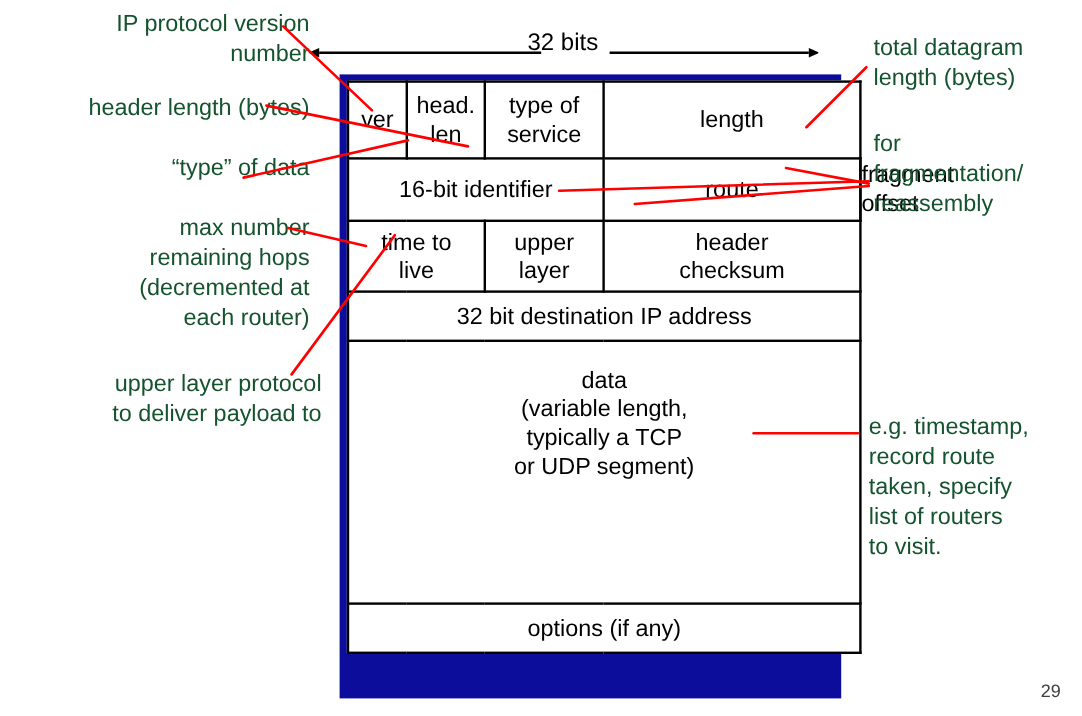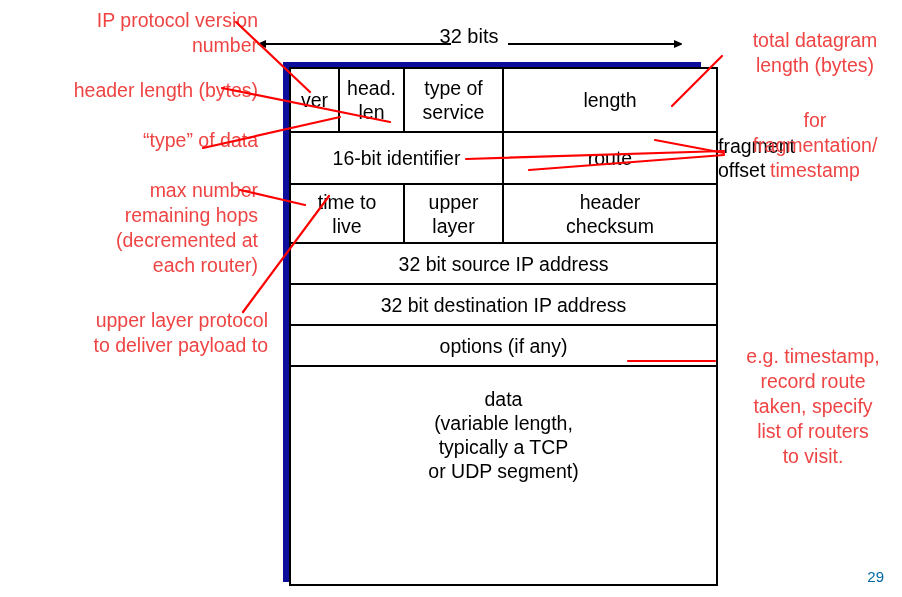--- a/index.html
+++ b/index.html
@@ -15,25 +15,25 @@
     font-family: "Liberation Sans", sans-serif;
     color: #000000;
     -webkit-font-smoothing: antialiased;
   }
 
   
   .annot {
     position: absolute;
     font-size: 19.5px;
     line-height: 25px;
-    color: #ef4444;
+    color: #14532d;
     white-space: pre-line;
   }
   .annot.right-align { text-align: right; }
-  .annot.left-align  { text-align: center; }
+  .annot.left-align  { text-align: left; }
 
   
   #bits-label-wrap {
     position: absolute;
     left: 256px;
     top: 24px;
     width: 426px;
     height: 34px;
   }
   #bits-label {
@@ -95,21 +95,21 @@
     height: 597px;
     pointer-events: none;
   }
 
   
   #page-number {
     position: absolute;
     right: 18px;
     bottom: 12px;
     font-size: 15px;
-    color: #0369a1;
+    color: #404040;
   }
 </style>
 </head>
 <body>
 
 <div id="bits-label-wrap">
   <svg id="bits-arrow-svg" width="426" height="34">
     <defs>
       <marker id="arrL" markerWidth="10" markerHeight="10" refX="9" refY="4" orient="auto" markerUnits="userSpaceOnUse">
         <path d="M9,0 L0,4 L9,8 z" fill="#000"></path>
@@ -144,53 +144,50 @@
   </tr>
   <tr>
     <td class="r3" colspan="2" style="width:110px">time to
 live</td>
     <td class="r3" style="width:97px">upper
 layer</td>
     <td class="r3" colspan="2" style="width:212px">header
 checksum</td>
   </tr>
   <tr>
-    <td class="r4" colspan="5">32 bit source IP address</td>
-  </tr>
-  <tr>
     <td class="r5" colspan="5">32 bit destination IP address</td>
-  </tr>
-  <tr>
-    <td class="r6" colspan="5">options (if any)</td>
   </tr>
   <tr>
     <td class="rdata" colspan="5">data
 (variable length,
 typically a TCP
 or UDP segment)</td>
+  </tr>
+  <tr>
+    <td class="r6" colspan="5">options (if any)</td>
   </tr>
 </tbody>
   </table>
 
 <div class="annot right-align" style="left:10px; top:8px;  width:248px;">IP protocol version
 number</div>
 <div class="annot right-align" style="left:0px;  top:78px; width:258px;">header length (bytes)</div>
 <div class="annot right-align" style="left:10px; top:128px;width:248px;">“type” of data</div>
 <div class="annot right-align" style="left:10px; top:178px;width:248px;">max number
 remaining hops
 (decremented at
 each router)</div>
 <div class="annot right-align" style="left:10px; top:308px;width:258px;">upper layer protocol
 to deliver payload to</div>
 
 <div class="annot left-align" style="left:728px; top:28px;  width:174px;">total datagram
 length (bytes)</div>
 <div class="annot left-align" style="left:728px; top:108px; width:174px;">for
 fragmentation/
-timestamp</div>
+reassembly</div>
 <div class="annot left-align" style="left:724px; top:344px; width:178px;">e.g. timestamp,
 record route
 taken, specify
 list of routers
 to visit.</div>
 
 <svg id="leaders">
   <g stroke="#FF0000" stroke-width="2.2" fill="none" stroke-linecap="round">
 
     <line x1="236" y1="22" x2="310" y2="92"></line>

